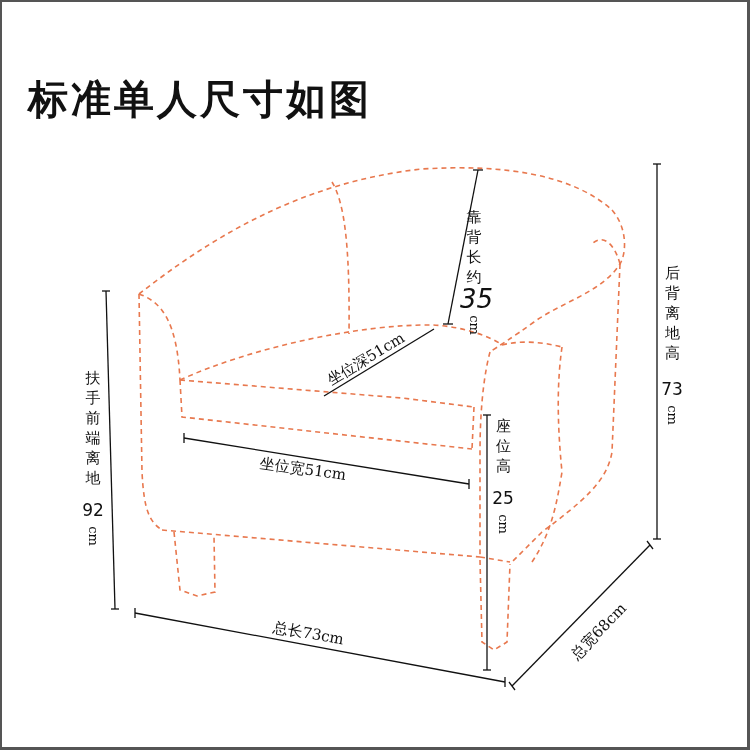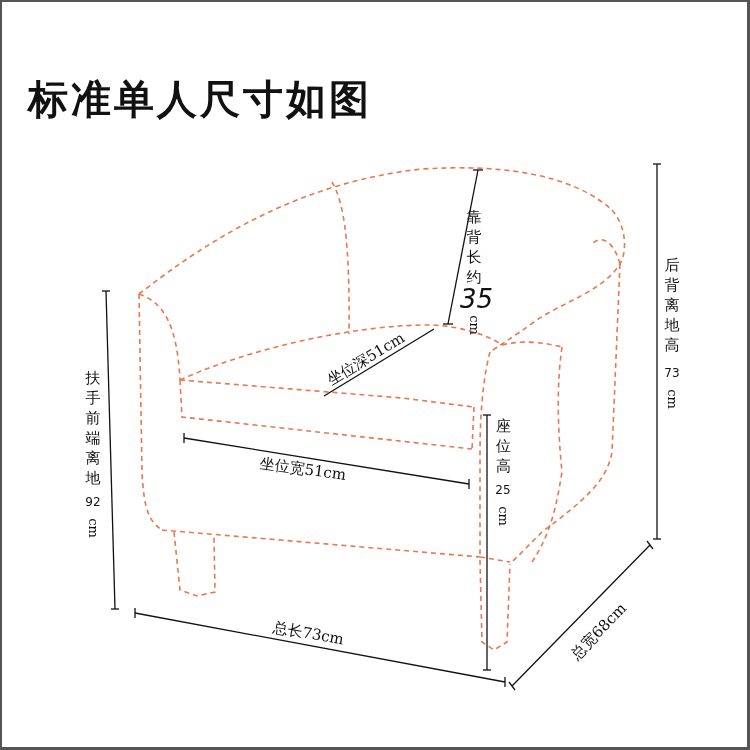--- a/index.html
+++ b/index.html
@@ -12,21 +12,21 @@
   #title {
     position:absolute; left:26px; top:70px; font-size:40px; font-weight:bold;
     letter-spacing:3px; color:#111111;
     font-family:"DejaVu Serif","Liberation Serif",serif;
   }
   svg { position:absolute; left:0; top:0; }
   .vlabel {
     position:absolute; color:#111; font-size:15px; line-height:20px; text-align:center;
     font-family:"DejaVu Serif","Liberation Serif",serif;
   }
-  .vlabel .num { display:block; margin-top:4px; font-family:"DejaVu Sans","Liberation Sans",sans-serif; font-size:12px; }
+  .vlabel .num { display:block; margin-top:12px; font-family:"DejaVu Sans","Liberation Sans",sans-serif; font-size:17px; }
   .vlabel .unit { display:block; margin-top:6px; transform:rotate(90deg); font-size:13px; }
   .rlabel { position:absolute; color:#111; font-size:15px; white-space:nowrap; transform-origin:left center; font-family:"DejaVu Serif","Liberation Serif",serif; }
 </style>
 </head>
 <body>
 
 <div id="canvas">
   <div id="title">标准单人尺寸如图</div>
 
   <svg width="750" height="750">
@@ -96,21 +96,21 @@
     </g>
   </svg>
 
   <div class="vlabel" style="left:458px; top:196px; width:28px;margin-top:9px;">
     <span style="display:block; width:18px; margin:0 auto;">靠背长约</span>
     <span class="num" style="font-style:italic; font-size:26px; margin-top:2px;">35</span>
     <span class="unit">cm</span>
   </div>
 
   <div class="vlabel" style="left:659px; top:245px; width:22px;">
-    <span style="display:block; width:16px; margin:8px auto;">后背离地高</span>
+    <span style="display:block; width:16px; margin:16px auto;text-align:right;">后背离地高</span>
     <span class="num">73</span>
     <span class="unit">cm</span>
   </div>
 
   <div class="vlabel" style="left:80px; top:362px; width:22px;">
     <span style="display:block; width:16px; margin:4px auto;">扶手前端离地</span>
     <span class="num">92</span>
     <span class="unit">cm</span>
   </div>
 

